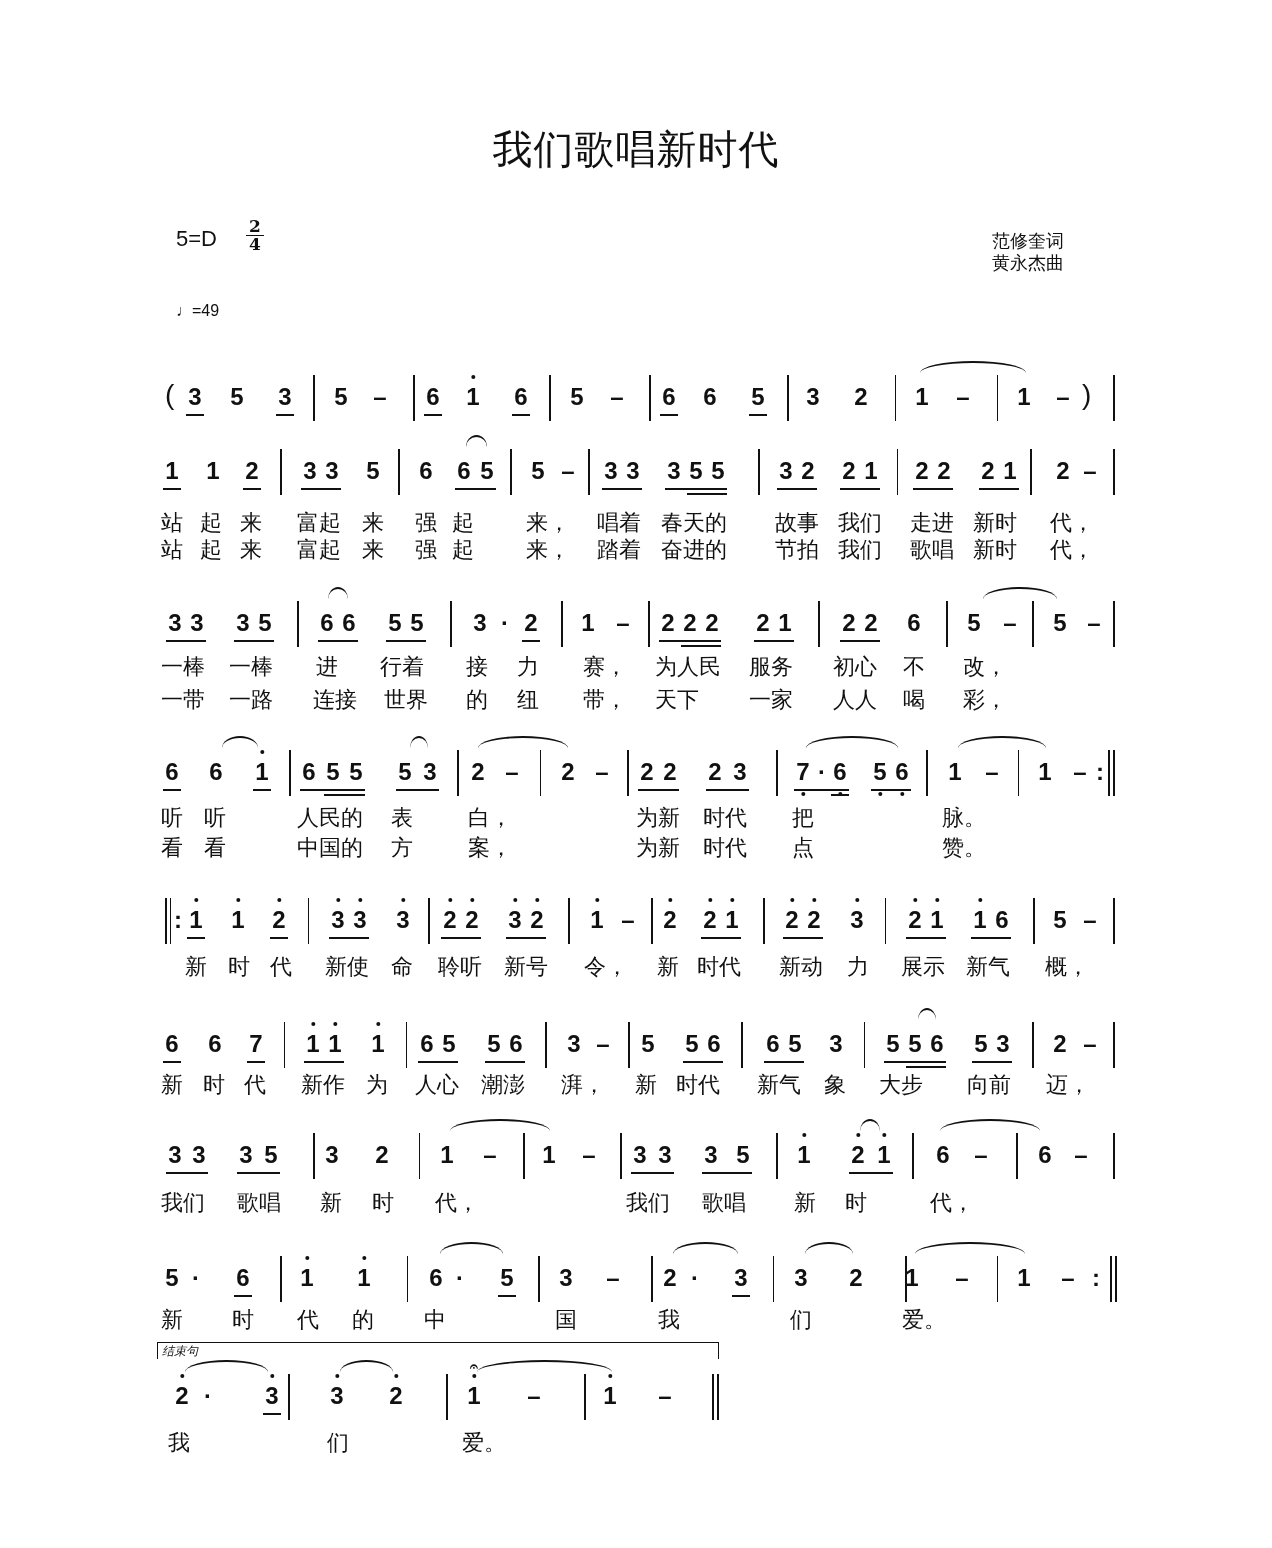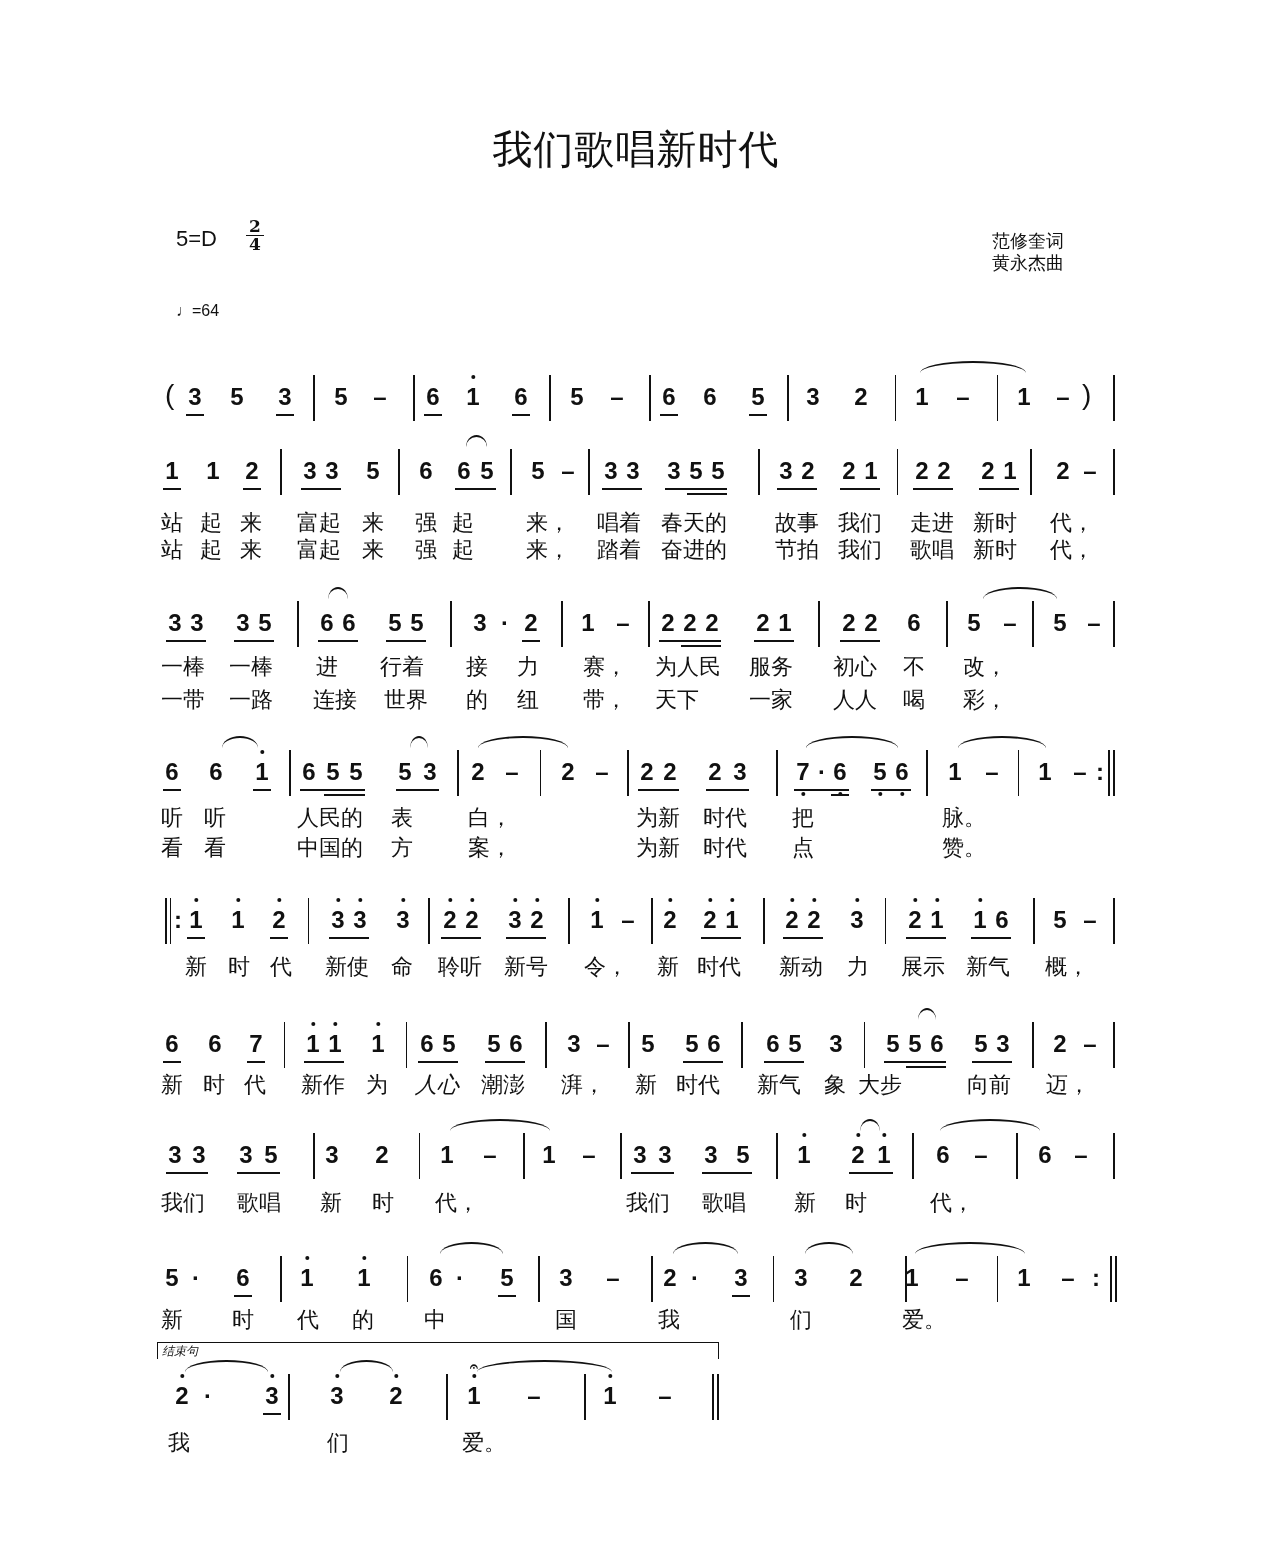--- a/index.html
+++ b/index.html
@@ -23,21 +23,21 @@
 </style>
 </head>
 <body>
 
 <div class="title">我们歌唱新时代</div>
 <div class="key">5=D</div>
 <div class="ts">
   <div>2</div>
   <div style="border-top:1px solid #111;">4</div>
 </div>
-<div class="tempo">♩=64</div>
+<div class="tempo">♩=49</div>
 <div class="credits">
   <div>范修奎词</div>
   <div>黄永杰曲</div>
 </div>
 
 <div id="score">
     <div class="paren" style="left: 165px; top: 379px;">(</div>
     <div class="note" style="left: 195px; top: 383px;">3</div>
     <div class="note" style="left: 237px; top: 383px;">5</div>
     <div class="note" style="left: 285px; top: 383px;">3</div>
@@ -386,28 +386,28 @@
     <div class="bar" style="left: 741px; top: 1022px; height: 46px;"></div>
     <div class="bar thin" style="left: 864px; top: 1022px; height: 46px;"></div>
     <div class="bar" style="left: 1032px; top: 1022px; height: 46px;"></div>
     <div class="bar" style="left: 1113px; top: 1022px; height: 46px;"></div>
     <div class="slur" style="left: 918px; width: 18px; top: 1008px;"></div>
     <div class="lyr" style="left: 161px; top: 1070px;">新</div>
     <div class="lyr" style="left: 203px; top: 1070px;">时</div>
     <div class="lyr" style="left: 244px; top: 1070px;">代</div>
     <div class="lyr" style="left: 301px; top: 1070px;">新作</div>
     <div class="lyr" style="left: 366px; top: 1070px;">为</div>
-    <div class="lyr" style="left: 415px; top: 1070px; font-style: italic;">人心</div>
+    <div class="lyr" style="left: 415px; top: 1070px;">人心</div>
     <div class="lyr" style="left: 481px; top: 1070px;">潮澎</div>
     <div class="lyr" style="left: 561px; top: 1070px;">湃，</div>
     <div class="lyr" style="left: 635px; top: 1070px;">新</div>
     <div class="lyr" style="left: 676px; top: 1070px;">时代</div>
     <div class="lyr" style="left: 757px; top: 1070px;">新气</div>
     <div class="lyr" style="left: 824px; top: 1070px;">象</div>
-    <div class="lyr" style="left: 858px; top: 1070px;">大步</div>
+    <div class="lyr" style="left: 879px; top: 1070px;">大步</div>
     <div class="lyr" style="left: 967px; top: 1070px;">向前</div>
     <div class="lyr" style="left: 1046px; top: 1070px;">迈，</div>
     <div class="note" style="left: 175px; top: 1141px;">3</div>
     <div class="note" style="left: 199px; top: 1141px;">3</div>
     <div class="note" style="left: 246px; top: 1141px;">3</div>
     <div class="note" style="left: 271px; top: 1141px;">5</div>
     <div class="note" style="left: 332px; top: 1141px;">3</div>
     <div class="note" style="left: 382px; top: 1141px;">2</div>
     <div class="note" style="left: 447px; top: 1141px;">1</div>
     <div class="note" style="left: 490px; top: 1141px;">–</div>

